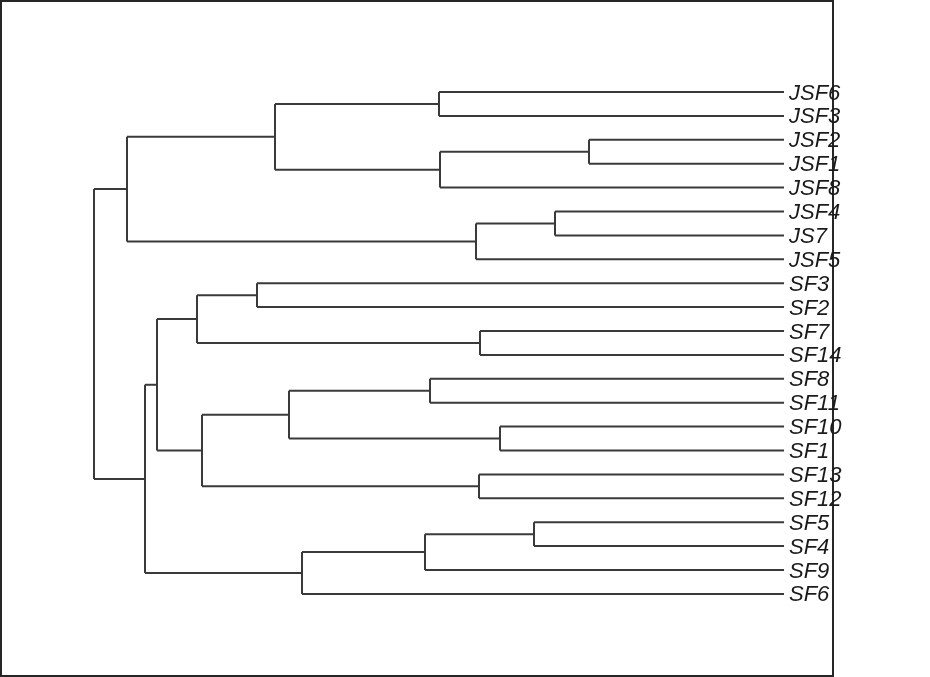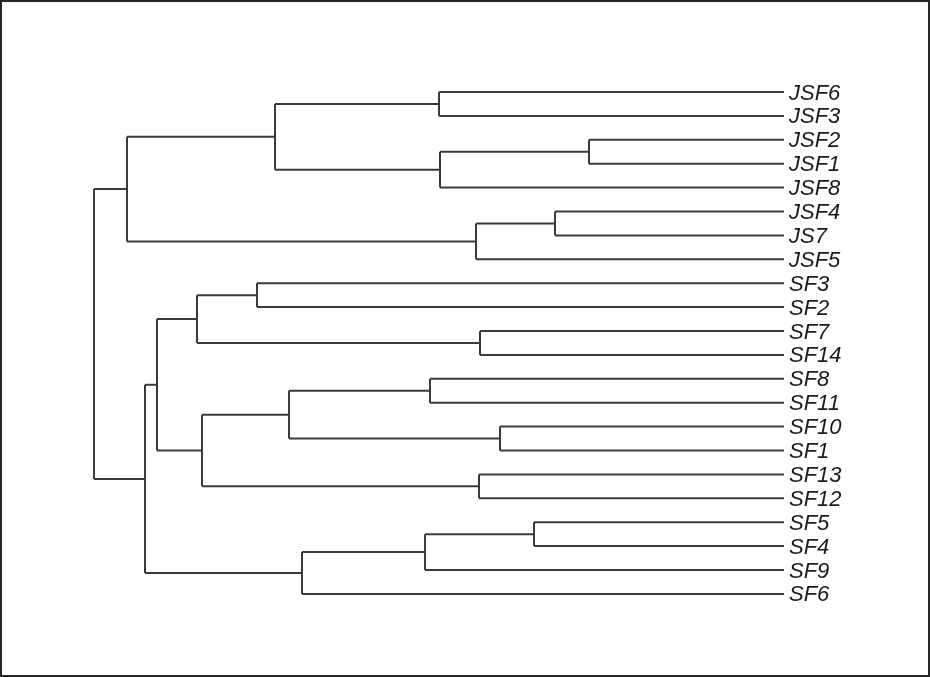--- a/index.html
+++ b/index.html
@@ -5,21 +5,21 @@
   html, body {
     margin: 0; padding: 0;
     width: 930px; height: 677px;
     background: #ffffff;
     overflow: hidden;
     font-family: "Liberation Sans", "DejaVu Sans", sans-serif;
   }
   .frame {
     position: absolute;
     left: 0; top: 0;
-    width: 930px; height: 677px;
+    width: 834px; height: 677px;
     box-sizing: border-box;
     border: 2px solid #262626;
     background: #ffffff;
   }
   svg.dendro {
     position: absolute;
     left: 0; top: 0;
   }
   svg.dendro text {
     font-family: "Liberation Sans", "DejaVu Sans", sans-serif;

